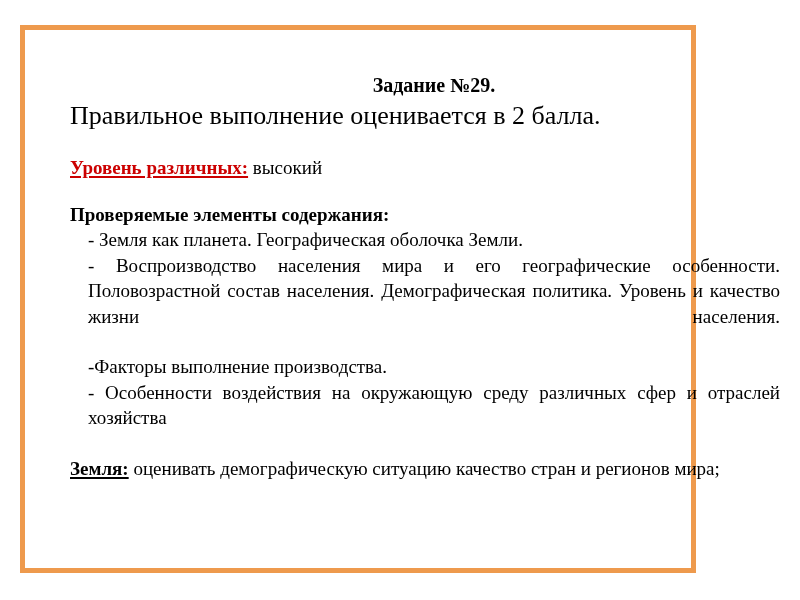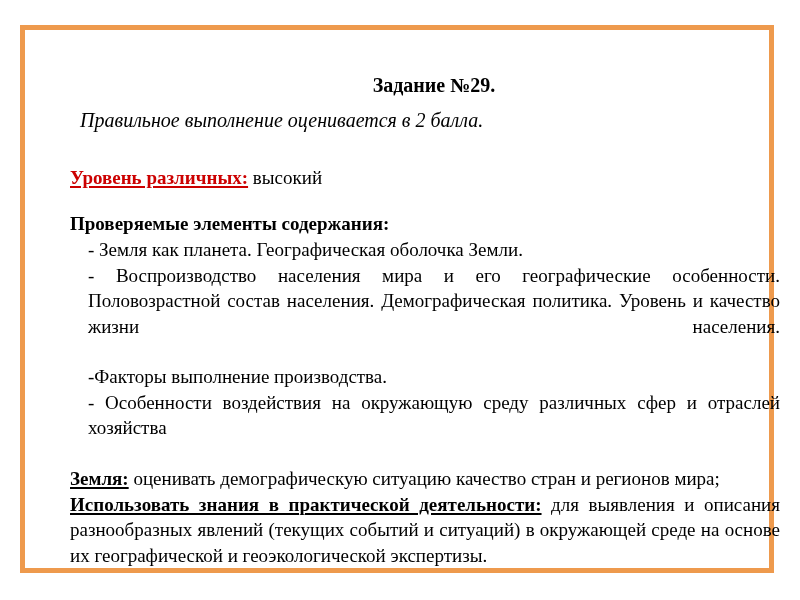--- a/index.html
+++ b/index.html
@@ -22,21 +22,21 @@
     height: 600px;
     background: #ffffff;
     box-sizing: border-box;
   }
 
   
   .frame {
     position: absolute;
     left: 20px;
     top: 25px;
-    width: 754px;
+    width: 676px;
     height: 548px;
     border: 5px solid #EE9A4D;
     box-sizing: border-box;
     background: #ffffff;
   }
 
   .content {
     position: absolute;
     left: 45px;
     top: 44px;
@@ -49,25 +49,24 @@
     text-align: center;
     font-weight: bold;
     font-size: 20px;
     line-height: 1.15;
     letter-spacing: 0px;
     margin: 0 0 2px 0;
     padding-left: 18px;
   }
 
   .line {
-    font-size: 20px;
+    font-size: 26px;
     line-height: 1.34;
-    margin: 10px;
+    margin: 0;
     white-space: pre-wrap;
-    font-style: italic;
   }
 
   .subtitle-line {
     font-size: 19px;
     line-height: 1.3;
     margin: 0;
   }
   .spacer-md { height: 22px; }
 
   .red-underline {
@@ -155,21 +154,18 @@
         <div class="bullet">-Факторы выполнение производства.</div>
 
         <div class="bullet-just">- Особенности воздействия на окружающую среду различных сфер и отраслей хозяйства</div>
 
       </div>
 
       <div class="flow">
         <span class="bold-underline">Земля:</span><span> оценивать демографическую ситуацию качество стран и регионов мира;</span>
       </div>
 
-      <div class="flow">
-        <span class="bold-underline">Использовать знания в практической деятельности:</span><span> для выявления и описания разнообразных явлений (текущих событий и ситуаций) в окружающей среде на основе их географической и геоэкологической экспертизы.</span>
-      </div>
 
     </div>
 
   </div>
 
 </div>
 
 </body></html>

